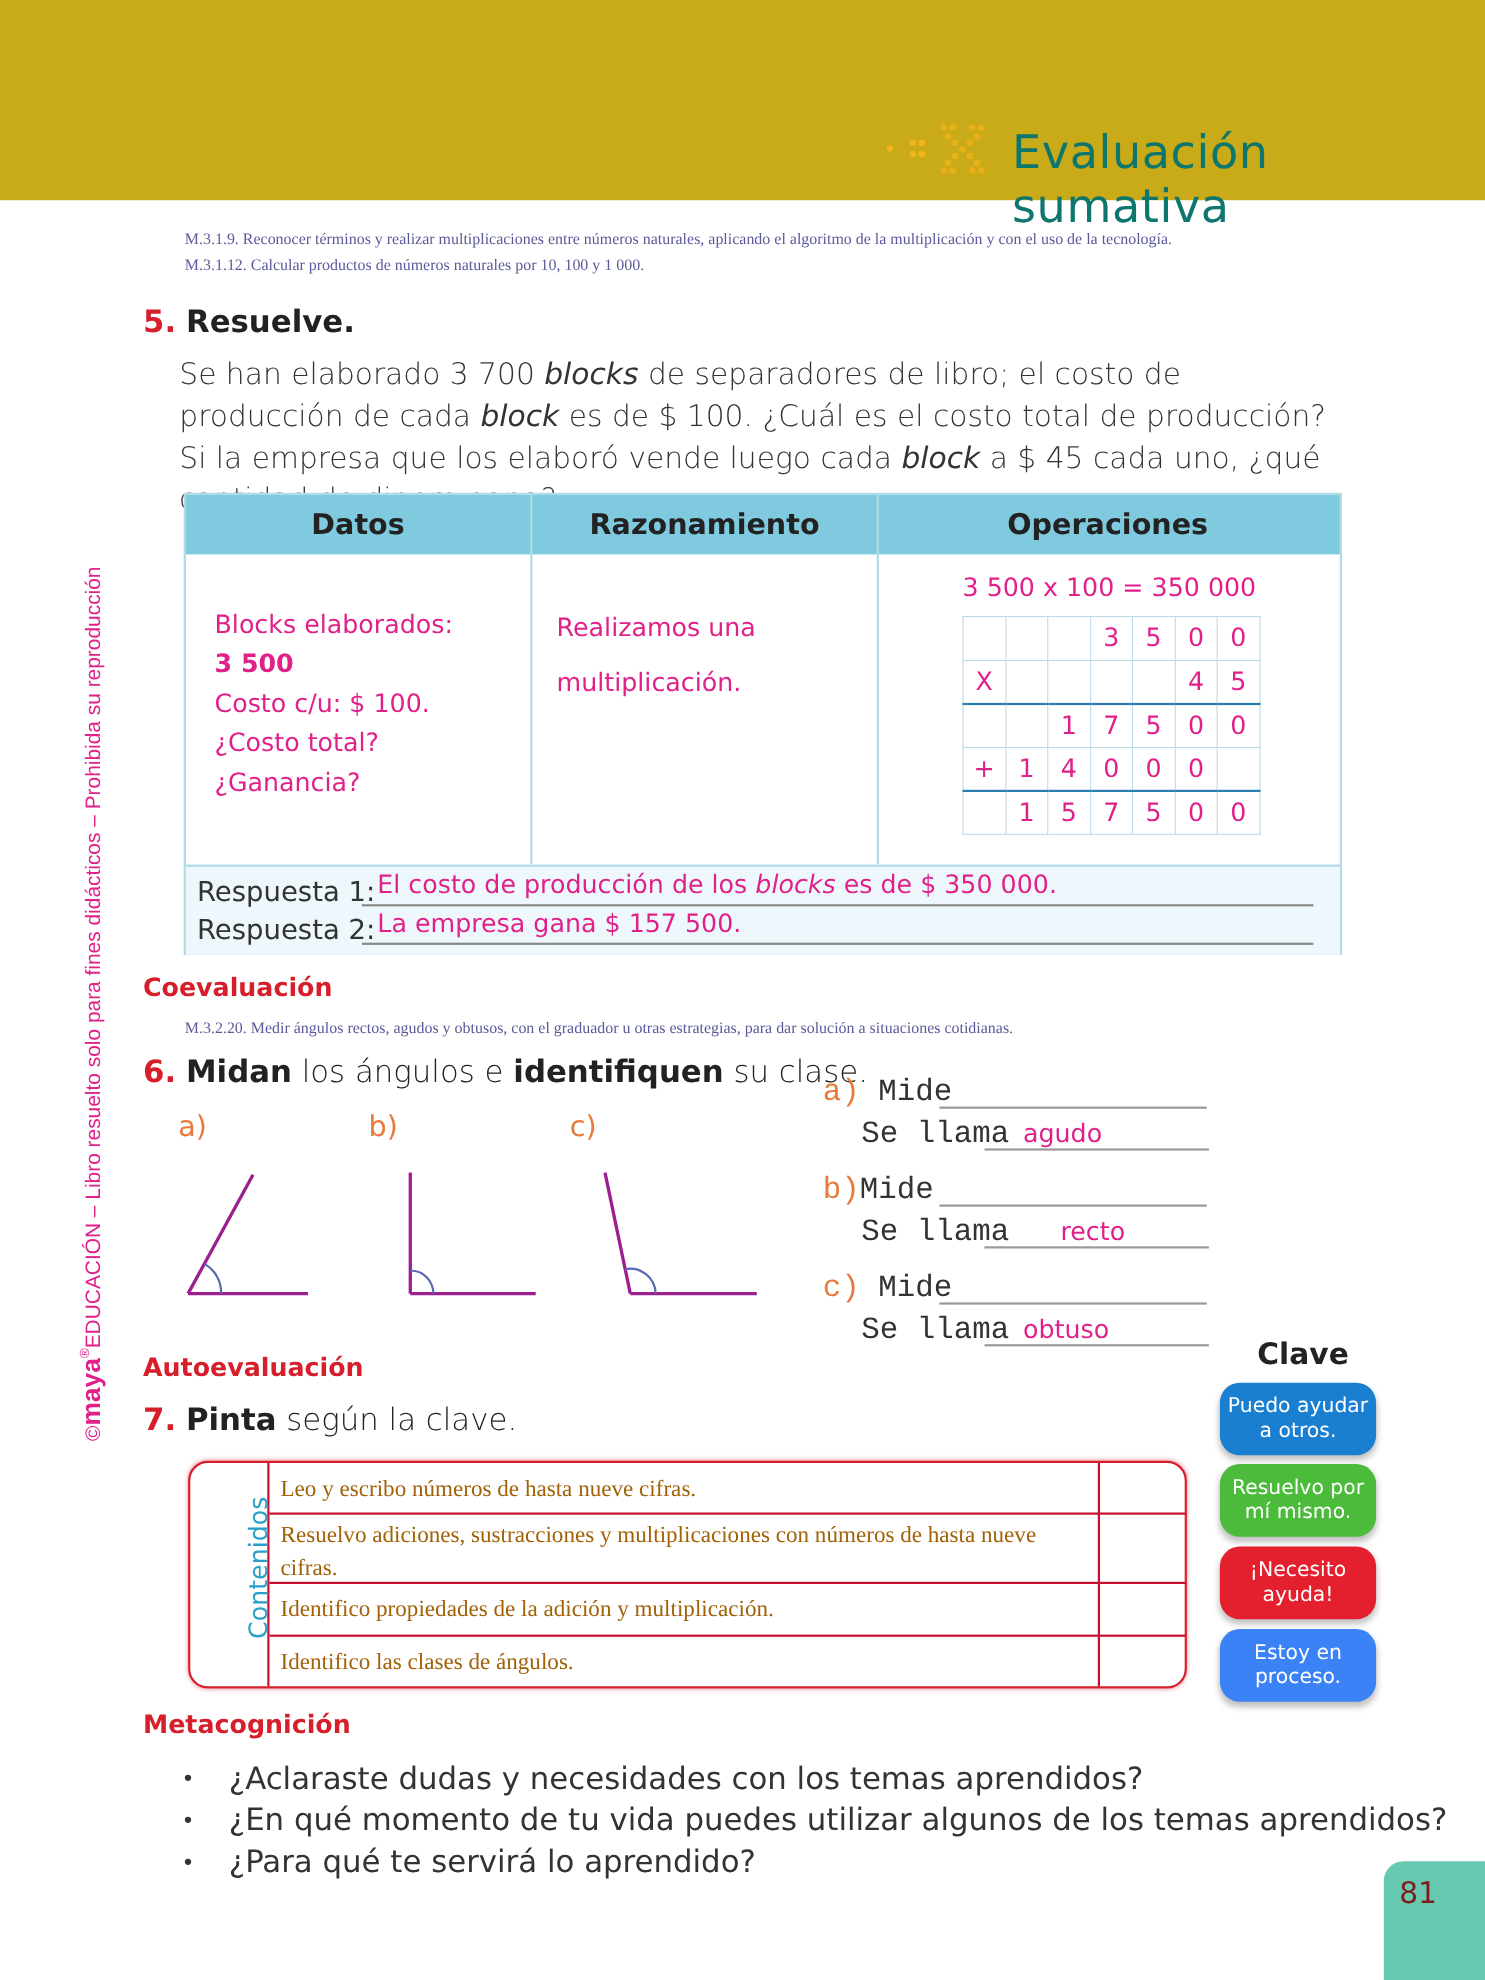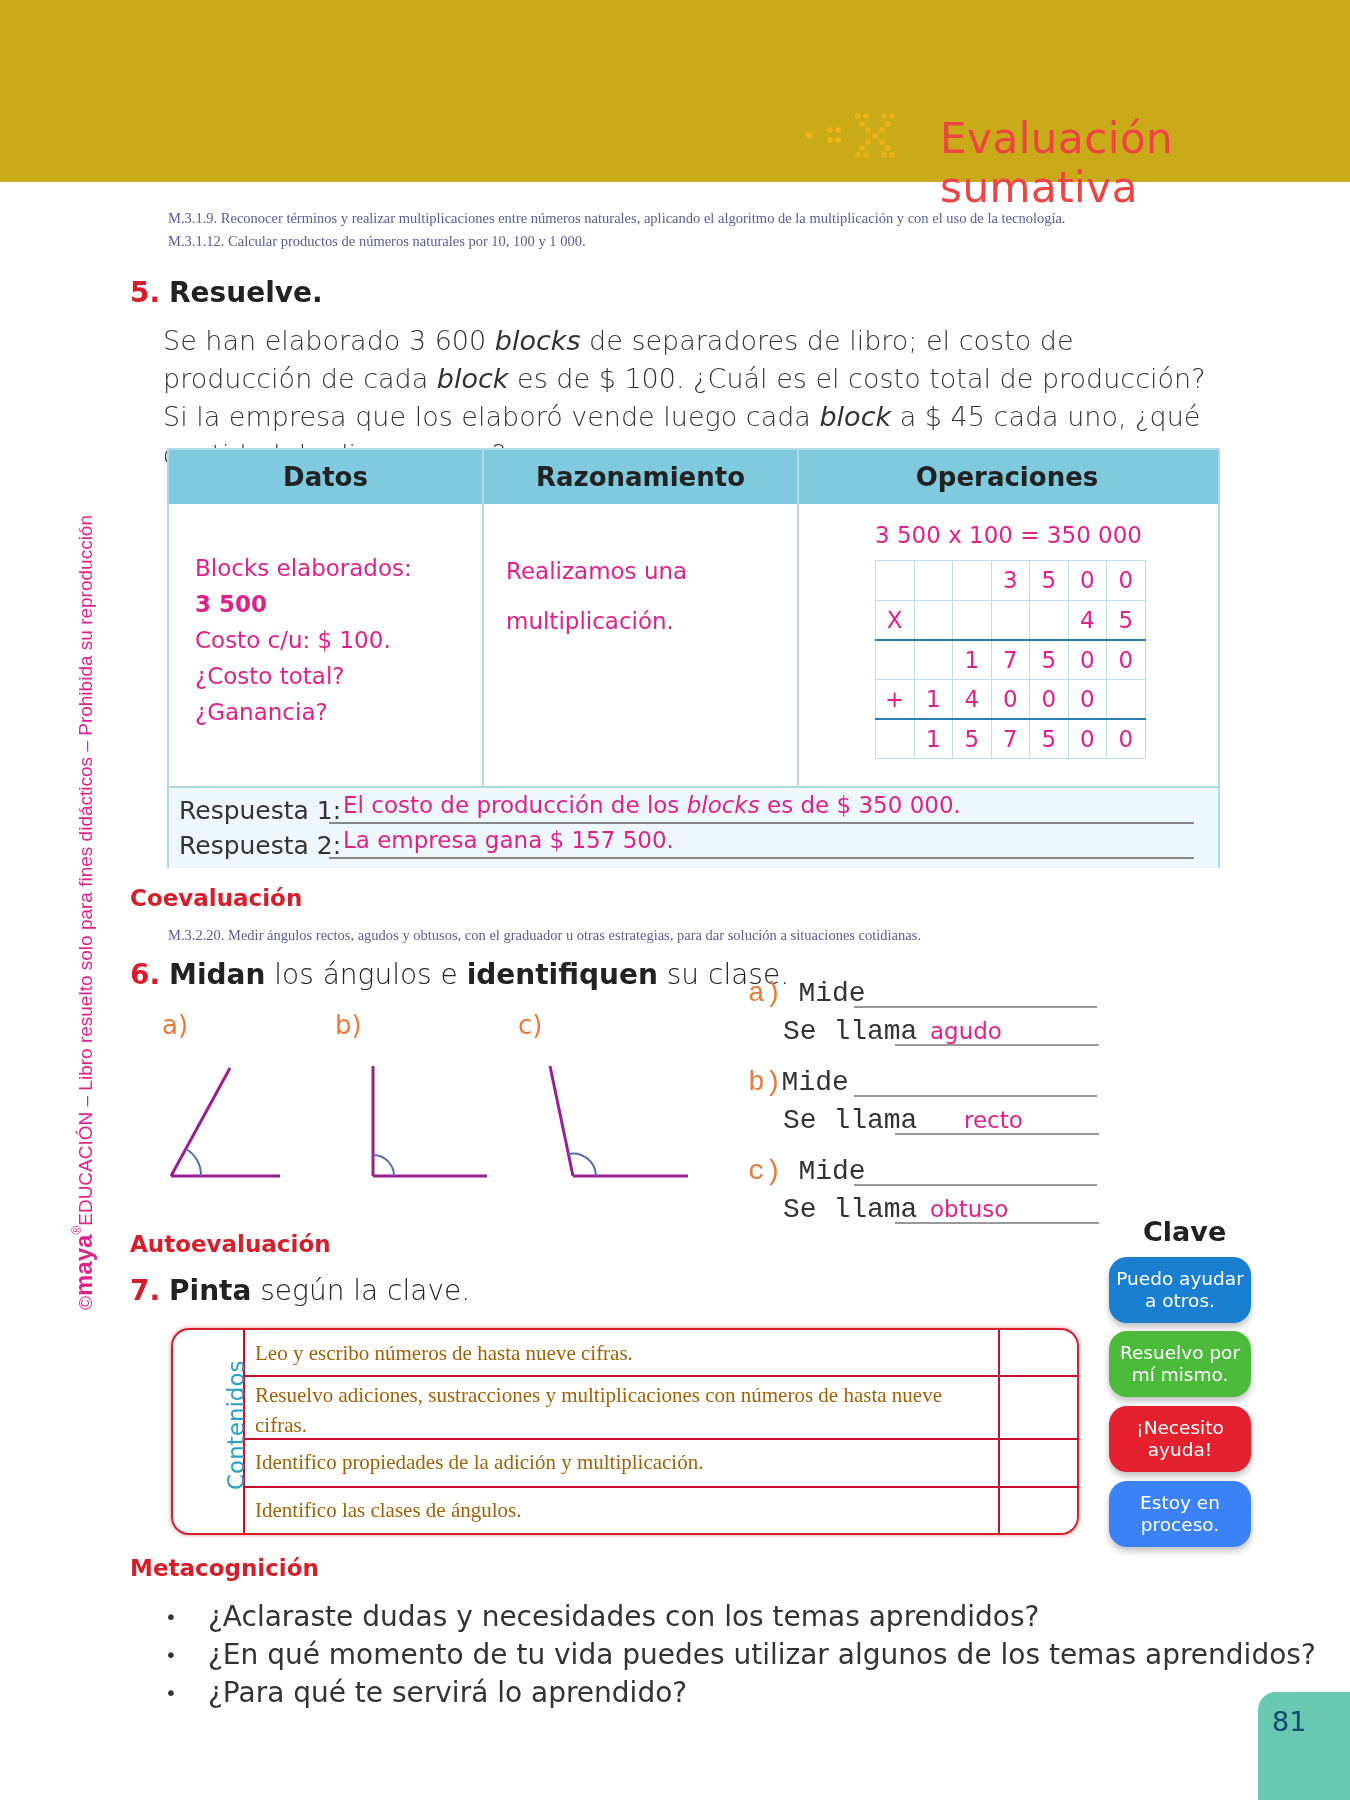--- a/index.html
+++ b/index.html
@@ -1,21 +1,21 @@
 <!DOCTYPE html>
 <html><head>
 <meta charset="utf-8">
 <style>
   * { box-sizing: border-box; margin: 0; padding: 0; }
   html, body { width: 1350px; height: 1800px; background: #ffffff; overflow: hidden; }
   body { position: relative; font-family: "Liberation Sans", sans-serif; color: #333; }
 
   .top-band { position: absolute; left: 0; top: 0; width: 1350px; height: 182px; background: #c9aa18; }
   .header-deco { position: absolute; left: 806px; top: 112px; width: 100px; height: 46px; }
-  .header-title { position: absolute; left: 940px; top: 114px; font-size: 42px; color: #ef4444; letter-spacing: 0.5px; font-family: "DejaVu Sans", sans-serif; font-weight: normal; }
+  .header-title { position: absolute; left: 920px; top: 114px; font-size: 42px; color: #0f766e; letter-spacing: 0.5px; font-family: "DejaVu Sans", sans-serif; font-weight: normal; }
 
   .side-text { position: absolute; left: 70px; top: 1310px; transform: rotate(-90deg); transform-origin: left top; white-space: nowrap; font-size: 19px; color: #e0218a; font-family: "Liberation Sans", sans-serif; }
   .side-text .brand { font-weight: bold; font-size: 24px; }
 
   .skill { position: absolute; left: 168px; font-family: "Liberation Serif", serif; font-size: 14.5px; color: #5a5a9a; }
 
   .q-num { color: #d71e2b; font-weight: bold; }
   .q-title { position: absolute; left: 130px; font-size: 28px; color: #222; font-family: "DejaVu Sans", sans-serif; }
   .q-title b { font-weight: bold; }
 
@@ -56,21 +56,21 @@
   .self-side-text { position: absolute; left: 50px; top: 160px; transform: rotate(-90deg); transform-origin: left top; color: #2aa0c8; font-size: 23px; font-family: "DejaVu Sans", sans-serif; white-space: nowrap; }
   .self-col { position: absolute; left: 825px; top: 0; width: 2px; height: 100%; background: #c8102e; }
   .self-row-line { position: absolute; left: 72px; width: 833px; height: 2px; background: #c8102e; }
   .self-row-text { position: absolute; left: 82px; color: #a16207; font-family: "Liberation Serif", serif; font-size: 21px; line-height: 30px; }
 
   .meta-list { position: absolute; left: 165px; top: 1598px; font-size: 28px; line-height: 38px; color: #333; font-family: "DejaVu Sans", sans-serif; }
   .meta-list .item { position: relative; padding-left: 43px; }
   .meta-list .bullet { position: absolute; left: 0; top: 0; font-size: 20px; }
 
   .page-tab { position: absolute; left: 1258px; top: 1692px; width: 92px; height: 108px; background: #66c9b0; border-top-left-radius: 18px; }
-  .page-num { position: absolute; left: 14px; top: 14px; font-size: 27px; color: #0c4a6e; font-family: "DejaVu Sans", sans-serif; }
+  .page-num { position: absolute; left: 14px; top: 14px; font-size: 27px; color: #7f1d1d; font-family: "DejaVu Sans", sans-serif; }
 </style>
 </head>
 <body>
 
 <div class="top-band"></div>
 <svg class="header-deco" viewBox="0 0 100 46">
   <circle cx="3" cy="23" r="3" fill="#f2b418"></circle>
   <g fill="#f2b418">
     <circle cx="24" cy="18" r="3"></circle>
       <circle cx="32" cy="18" r="3"></circle>
@@ -103,21 +103,21 @@
   <span>©</span><span class="brand">maya</span><span style="font-size:12px;vertical-align:top;">®</span><span>EDUCACIÓN – Libro resuelto solo para fines didácticos – Prohibida su reproducción</span>
 </div>
 
 <div class="skill" style="top:210px;">M.3.1.9. Reconocer términos y realizar multiplicaciones entre números naturales, aplicando el algoritmo de la multiplicación y con el uso de la tecnología.</div>
 <div class="skill" style="top:233px;">M.3.1.12. Calcular productos de números naturales por 10, 100 y 1 000.</div>
 
 <div class="q-title" style="top:276px;">
   <span class="q-num">5.</span>
   <b>Resuelve.</b>
 </div>
-<div class="problem"><span>Se han elaborado 3 600 </span><i>blocks</i><span> de separadores de libro; el costo de producción de cada </span><i>block</i><span> es de $ 100. ¿Cuál es el costo total de producción? Si la empresa que los elaboró vende luego cada </span><i>block</i><span> a $ 45 cada uno, ¿qué cantidad de dinero gana?</span></div>
+<div class="problem"><span>Se han elaborado 3 700 </span><i>blocks</i><span> de separadores de libro; el costo de producción de cada </span><i>block</i><span> es de $ 100. ¿Cuál es el costo total de producción? Si la empresa que los elaboró vende luego cada </span><i>block</i><span> a $ 45 cada uno, ¿qué cantidad de dinero gana?</span></div>
 
 <div class="table5">
   <div class="t5-head"></div>
   <div class="t5-col-h" style="left:0;width:313px;">Datos</div>
   <div class="t5-col-h" style="left:315px;width:313px;">Razonamiento</div>
   <div class="t5-col-h" style="left:630px;width:416px;">Operaciones</div>
   <div class="vline" style="left:313px;"></div>
   <div class="vline" style="left:628px;"></div>
 
   <div class="datos pink">

